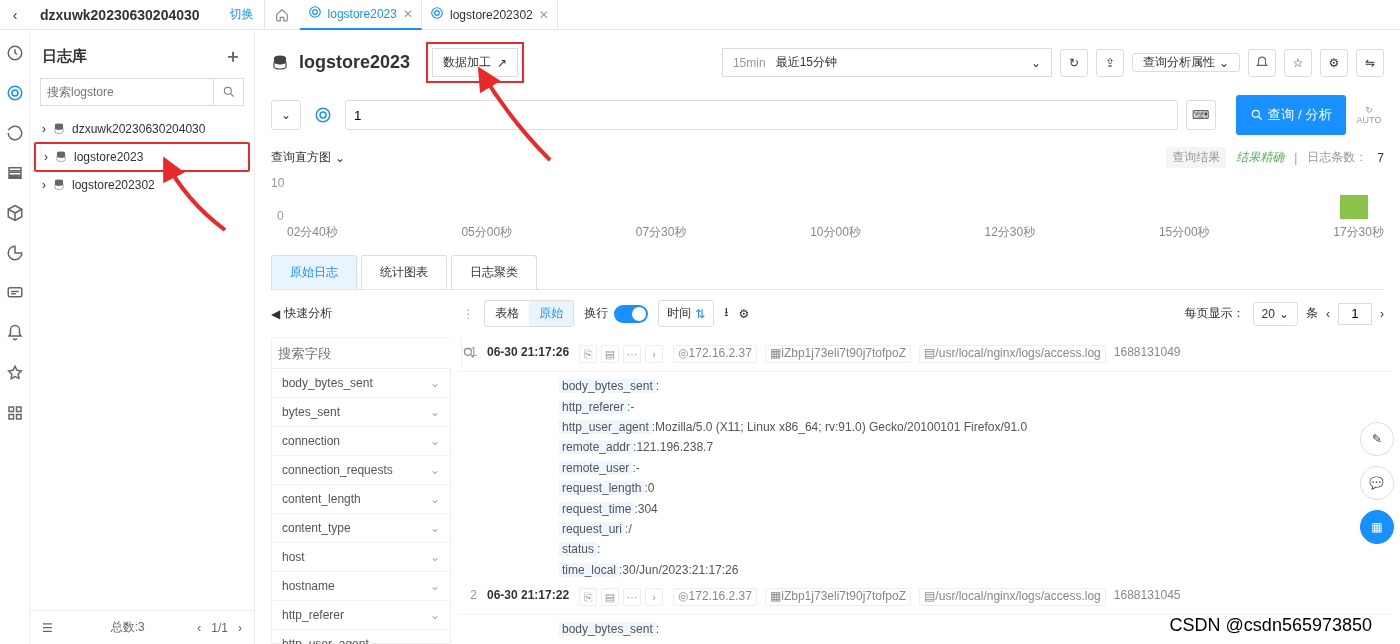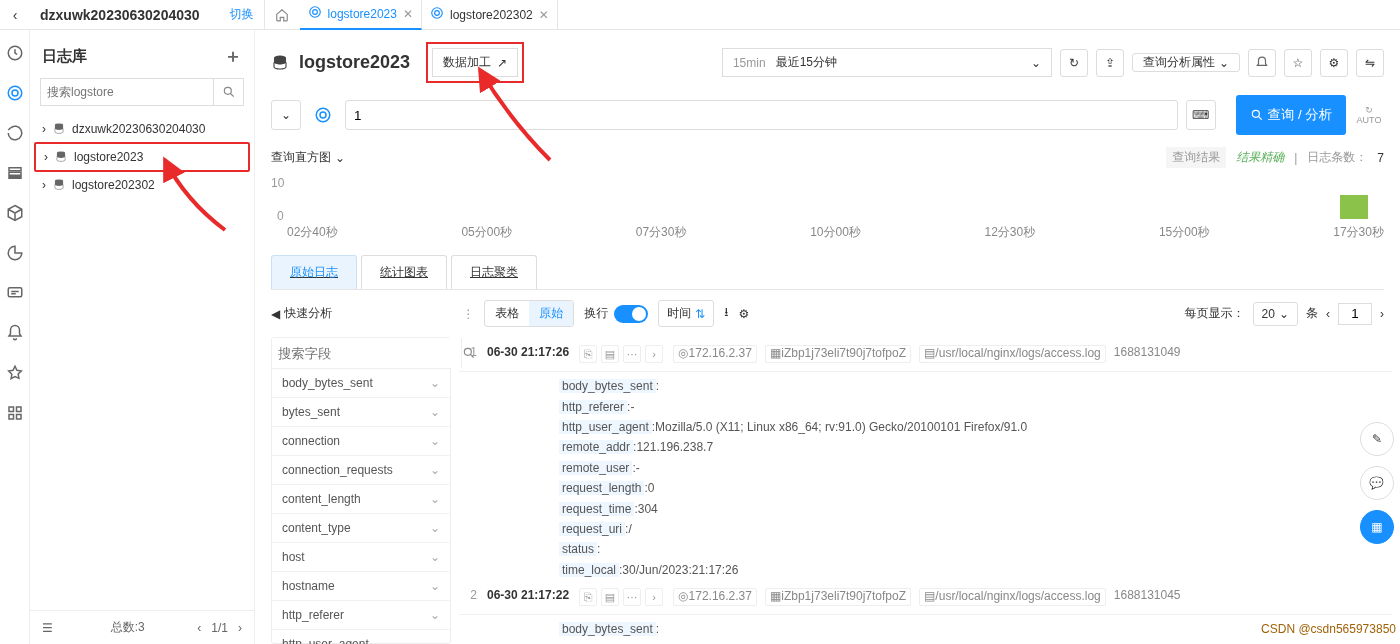--- a/index.html
+++ b/index.html
@@ -56,21 +56,21 @@
 .histrow .right { display:flex; align-items:center; gap:10px; color:#999; }
 .histrow .right .res-acc { color:#5aaf5a;font-style:italic; }
 .histrow .right .qres { background:#f5f5f5; padding:2px 6px; }
 
 .chart { height:70px; margin:4px 16px 0; position:relative; }
 .chart .yax { position:absolute; left:0; top:0; color:#999; }
 .chart .yax2 { position:absolute; left:6px; bottom:22px; color:#999; }
 .chart .bar { position:absolute; right:16px; bottom:26px; width:28px; height:24px; background:#8bc34a; }
 .chart .xax { position:absolute; bottom:4px; left:16px; right:0; display:flex; justify-content:space-between; color:#888; font-family:serif; }
 
-.tabs { display:flex; border-bottom:1px solid #e6e6e6; margin:10px 16px 0;text-decoration:underline; }
+.tabs { display:flex; border-bottom:1px solid #e6e6e6; margin:10px 16px 0; }
 .tab2 { padding:8px 18px; border:1px solid #ddd; border-bottom:none; margin-right:4px; border-radius:3px 3px 0 0; background:#fff; cursor:pointer; }
 .tab2.active { background:#eaf4ff; color:#1890ff; border-color:#c9e1f7; }
 
 .ctrlrow { display:flex; align-items:center; padding:10px 16px; gap:10px; }
 .ctrlrow .qa { display:flex; align-items:center; gap:4px; }
 .btn-grp { display:flex; border:1px solid #ddd; border-radius:3px; overflow:hidden; }
 .btn-grp span { padding:4px 10px; }
 .btn-grp .active { background:#eaf4ff; color:#1890ff; }
 .toggle { width:34px; height:18px; background:#1890ff; border-radius:9px; position:relative; }
 .toggle:after { content:""; width:14px; height:14px; background:#fff; border-radius:50%; position:absolute; top:2px; right:2px; }
@@ -96,21 +96,21 @@
 .meta .ip { border:1px solid #eee; padding:0 4px; border-radius:2px; }
 .meta .path { border:1px solid #eee; padding:0 4px; border-radius:2px; }
 .kv { font-family:monospace; padding-left:100px; padding-top:4px; color:#555; }
 .kv div { line-height:1.7; }
 .kv .k { background:#eef6ff; padding:0 3px; }
 
 .red-arrow { position:absolute; pointer-events:none; }
 .floatbtns { position:fixed; right:6px; bottom:100px; display:flex; flex-direction:column; gap:10px; }
 .floatbtns div { width:34px; height:34px; border:1px solid #ddd; border-radius:50%; display:flex; align-items:center; justify-content:center; background:#fff; }
 .floatbtns .blue { background:#1890ff; border-color:#1890ff; color:#fff; }
-.watermark { position:fixed; right:4px; bottom:8px; color:#a16207; font-size:12px; }
+.watermark { position:fixed; right:28px; bottom:8px; color:#000000; font-size:18px; }
 .sb-foot .menuic { width:16px; }
 </style>
 </head>
 <body>
 
 <div class="topbar">
   <div class="back">‹</div>
   <div class="title">dzxuwk20230630204030</div>
   <div class="switch">切换</div>
   <div class="home">

